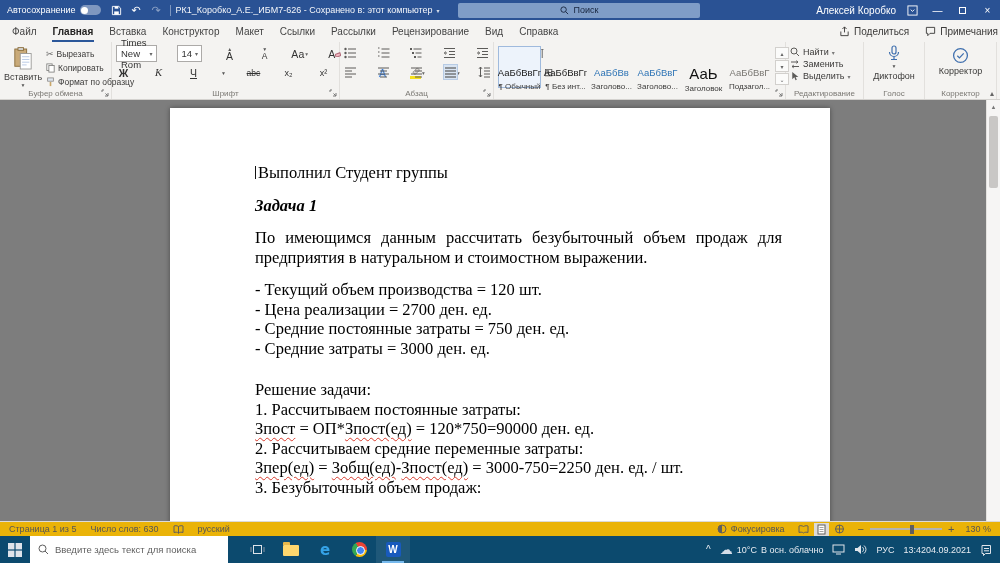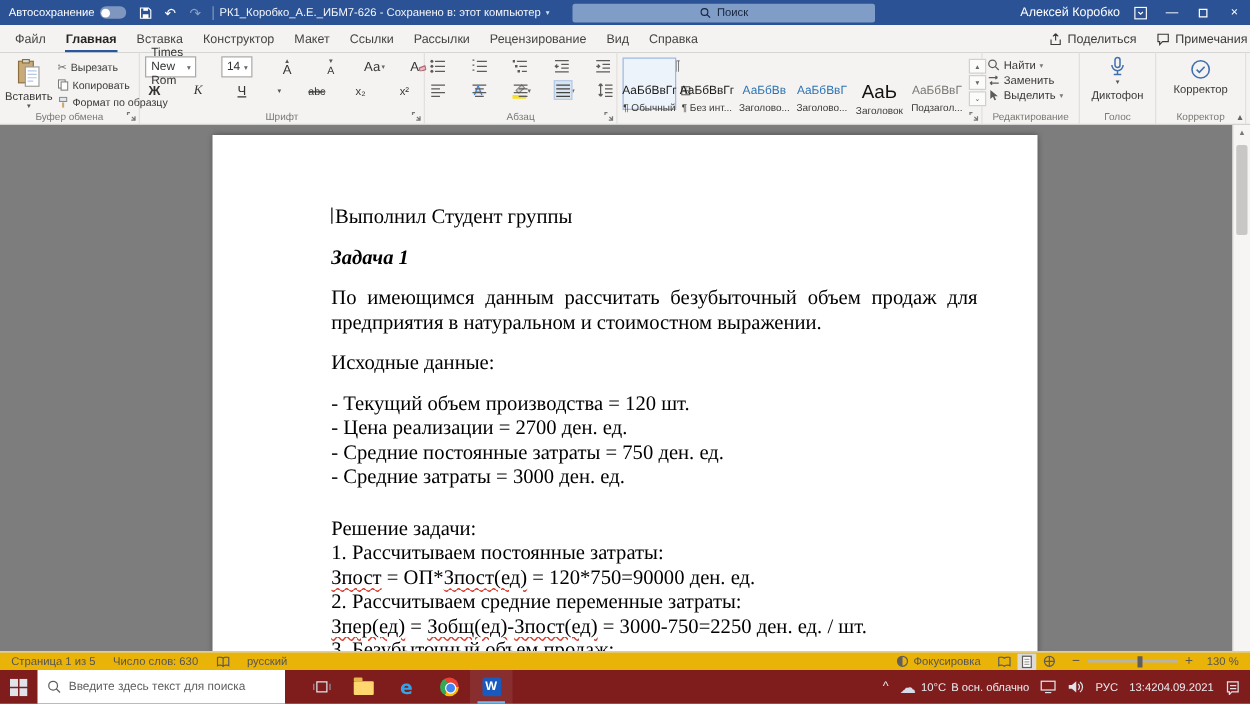--- a/index.html
+++ b/index.html
@@ -86,21 +86,21 @@
 
 .g-edit{width:78px}
 .erow{display:flex;align-items:center;gap:3px;margin:2px 0;font-size:9px;color:#3b3a39;white-space:nowrap}
 .g-voice{width:61px;display:flex;flex-direction:column;align-items:center}
 .g-ed2{width:72px;display:flex;flex-direction:column;align-items:center}
 .bigbtn-label{font-size:9px;color:#3b3a39;margin-top:2px}
 
 
 .docarea{position:absolute;top:100px;left:0;right:0;bottom:42px;background:#7d7d7d;overflow:hidden}
 .page{position:absolute;left:170px;top:8px;width:660px;height:620px;background:#fff;box-shadow:0 0 5px rgba(0,0,0,.4)}
-.ptext{position:absolute;left:95px;right:48px;top:55px;font-family:"Liberation Serif","DejaVu Serif",serif;font-size:16.5px;color:#000;line-height:19.5px}
+.ptext{position:absolute;left:85px;right:48px;top:55px;font-family:"Liberation Serif","DejaVu Serif",serif;font-size:16.5px;color:#000;line-height:19.5px}
 .dp{margin-bottom:13px}
 .dp.ttl{font-weight:700;font-style:italic}
 .dp.just{text-align:justify}
 .dlist div{line-height:19.5px}
 .sol{margin-top:22px}
 .sol div{line-height:19.5px}
 .sp{text-decoration:underline wavy #d83b2d 1px;text-underline-offset:2.5px}
 .caret-line{display:inline-block;width:1px;height:13px;background:#111;margin-right:2px;vertical-align:-1px}
 
 
@@ -114,21 +114,21 @@
 .sb-right{margin-left:auto;display:flex;align-items:center;gap:11px}
 .viewbtns{display:flex;gap:3px}
 .vbtn{width:15px;height:13px;display:flex;align-items:center;justify-content:center}
 .vbtn.sel{background:#dddbd8}
 .zwrap{display:flex;align-items:center;gap:6px}
 .ztrack{width:72px;height:2px;background:#b5b3b0;position:relative}
 .zknob{position:absolute;left:55%;top:-3.5px;width:4px;height:9px;background:#605e5c}
 .zsign{font-size:11px;color:#565553;line-height:10px}
 
 
-.taskbar{position:absolute;left:0;right:0;bottom:0;height:27px;background:#7f1d1d;display:flex;align-items:stretch;color:#e8ecf2}
+.taskbar{position:absolute;left:0;right:0;bottom:0;height:27px;background:#0c4a6e;display:flex;align-items:stretch;color:#e8ecf2}
 .tb-btn{width:30px;display:flex;align-items:center;justify-content:center}
 .tsearch{width:198px;background:#fff;display:flex;align-items:center;gap:6px;padding:0 8px;color:#5f5f5f;font-size:9.5px;white-space:nowrap;overflow:hidden}
 .app{width:34px;display:flex;align-items:center;justify-content:center;position:relative}
 .app.active{background:rgba(255,255,255,.08)}
 .app.active::after{content:"";position:absolute;left:6px;right:6px;bottom:0;height:2px;background:#76b9ed}
 .folder{width:16px;height:11px;background:#ffd76e;border-radius:1px;position:relative;margin-top:2px}
 .folder::before{content:"";position:absolute;top:-3px;left:0;width:7px;height:3px;background:#e8b84b;border-radius:1px 1px 0 0}
 .edge-e{font-size:15px;font-weight:700;color:#35a3e8;font-family:"DejaVu Sans",sans-serif}
 .chrome{width:15px;height:15px;border-radius:50%;background:conic-gradient(from -30deg,#ea4335 0 120deg,#fbbc05 0 240deg,#34a853 0 360deg);position:relative}
 .chrome::after{content:"";position:absolute;left:4px;top:4px;width:7px;height:7px;border-radius:50%;background:#4285f4;border:1.5px solid #fff}
@@ -523,21 +523,20 @@
 
   <span class="collapse-ribbon">▴</span>
 </div>
 
 <div class="docarea">
   <div class="page">
     <div class="ptext">
       <p class="dp"><span class="caret-line"></span><span>Выполнил  Студент группы</span></p>
       <p class="dp ttl">Задача 1</p>
       <p class="dp just">По имеющимся данным рассчитать безубыточный объем продаж для предприятия в натуральном и стоимостном выражении.</p>
-      <p class="dp">Исходные данные:</p>
       <div class="dlist dp">
         <div>-  Текущий объем производства = 120 шт.</div>
         <div>-  Цена реализации = 2700 ден. ед.</div>
         <div>-  Средние постоянные затраты = 750 ден. ед.</div>
         <div>-  Средние затраты = 3000 ден. ед.</div>
       </div>
       <div class="sol">
         <div>Решение задачи:</div>
         <div>1. Рассчитываем постоянные затраты:</div>
         <div><span class="sp">Зпост</span><span> = ОП*</span><span class="sp">Зпост(ед)</span><span> = 120*750=90000 ден. ед.</span></div>

